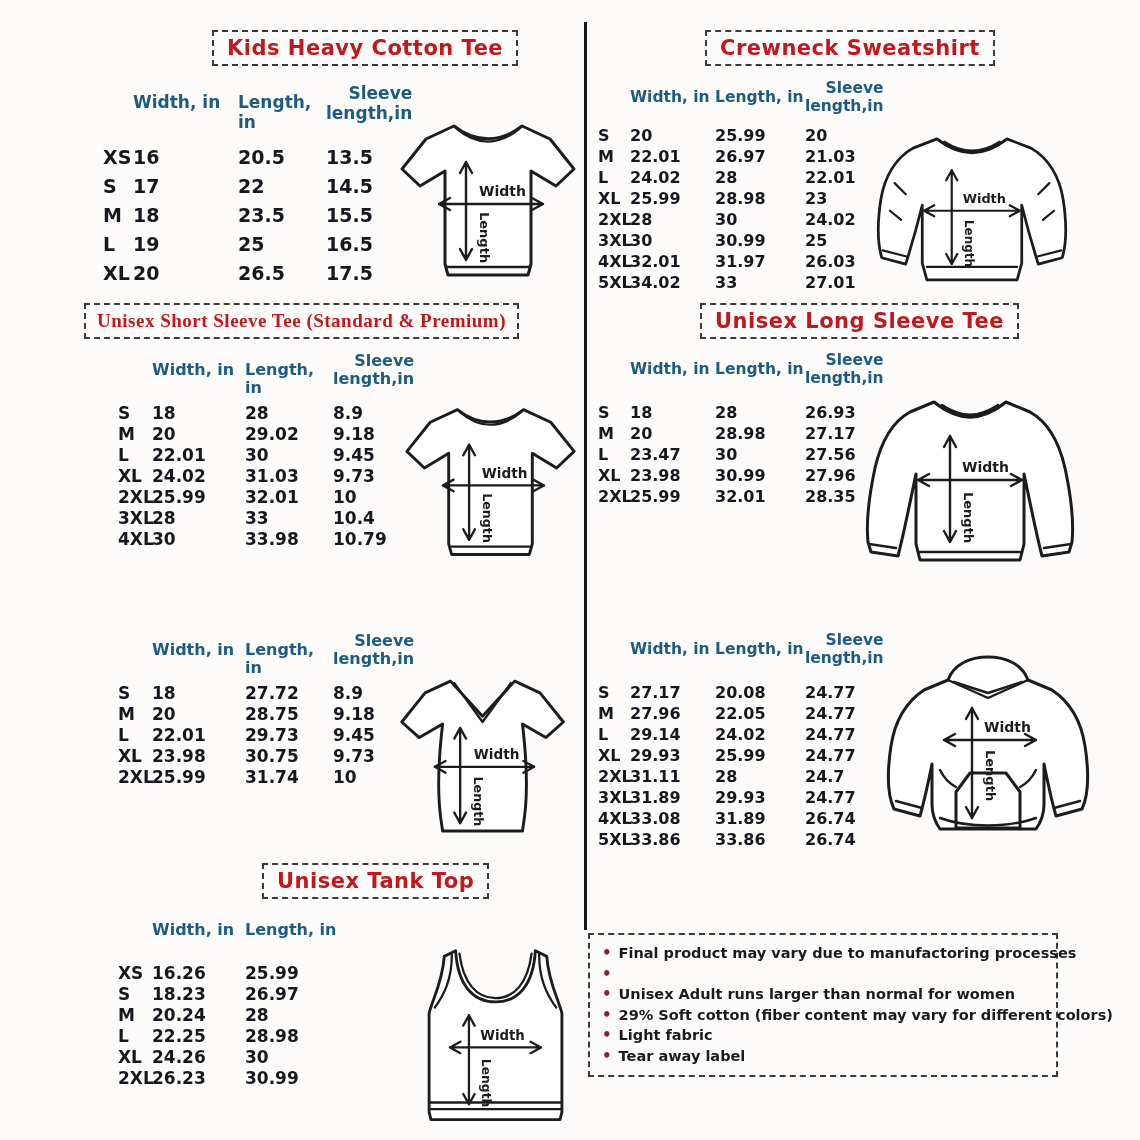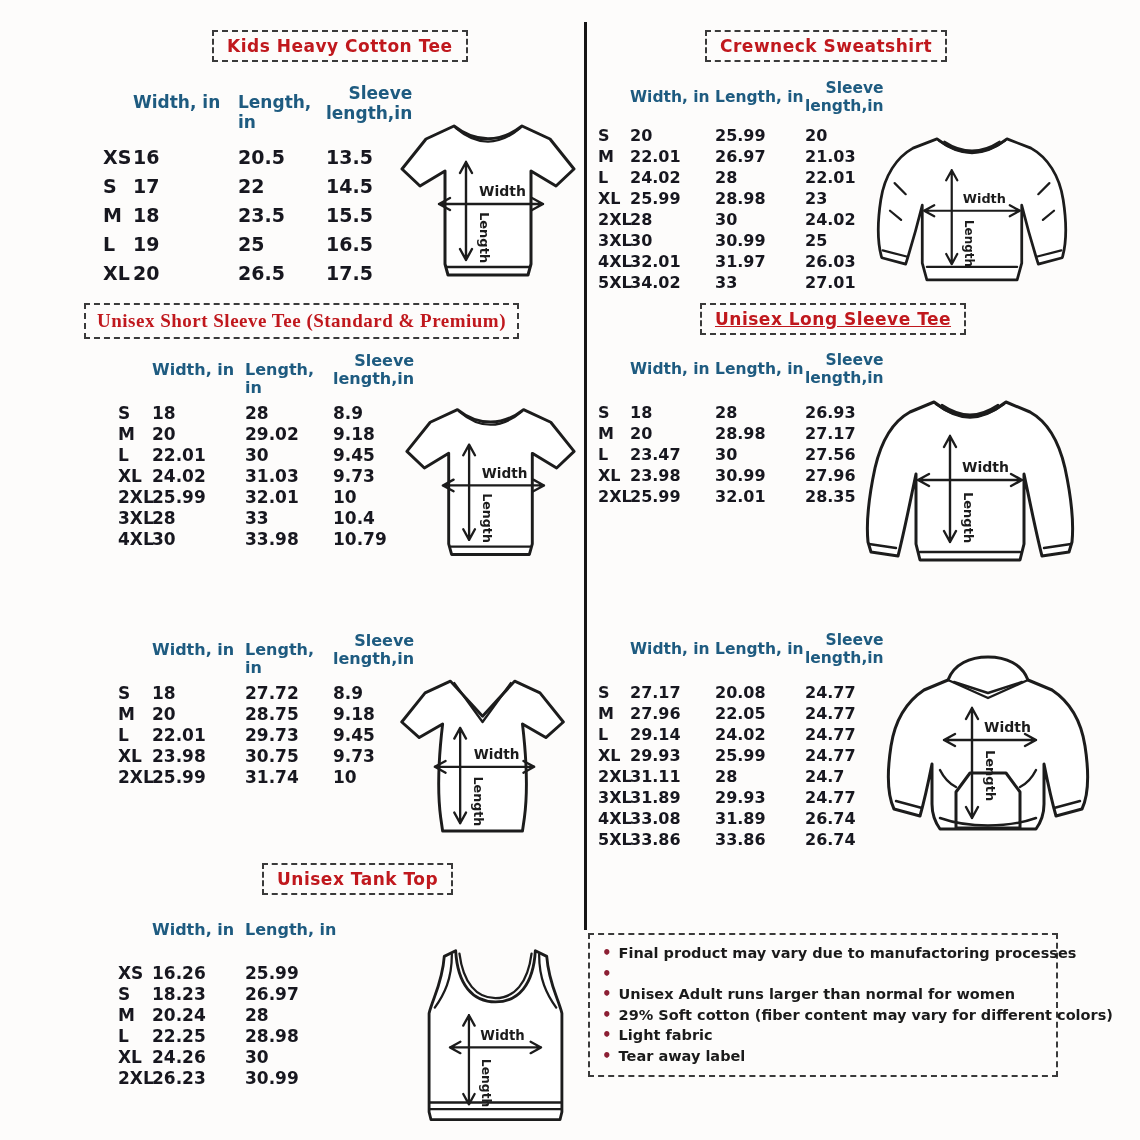--- a/index.html
+++ b/index.html
@@ -9,21 +9,21 @@
     position:relative; width:1140px; height:1140px;
     background:#fdfcfb; overflow:hidden;
   }
   .divider {
     position:absolute; left:584px; top:22px; width:3px; height:908px;
     background:#161616;
   }
   .title-box {
     position:absolute; display:inline-block;
     border:2px dashed #3a3a3a; background:#fdfcfb;
-    padding:4px 13px; font-size:17px; font-weight:bold;
+    padding:4px 13px; font-size:21px; font-weight:bold;
     color:#c0181d; white-space:nowrap; letter-spacing:0.5px;
   }
   .title-box.small { font-size:19px; padding:5px 11px;font-family:Liberation Serif, serif; }
   .sz-table {
     position:absolute; display:grid;
     color:#17171f; font-weight:bold;
   }
   .hdr {
     color:#1e5b80; font-size:16px; font-weight:bold;
     display:flex; flex-direction:column; justify-content:flex-start;
@@ -298,21 +298,21 @@
     <path class="gl" d="M80,17 C100,30 120,30 140,17"></path>
     <path class="gl" d="M13,135 L40,142 M207,135 L180,142"></path>
     <path class="gl" d="M61,153 L159,153"></path>
     <path class="gl" d="M26,62 L38,74 M21,92 L33,102 M194,62 L182,74 M199,92 L187,102"></path>
     <path class="ga" d="M88,48 L88,150 M88,48 l-6,11 M88,48 l6,11 M88,150 l-6,-11 M88,150 l6,-11"></path>
     <path class="ga" d="M58,92 L162,92 M58,92 l11,-6 M58,92 l11,6 M162,92 l-11,-6 M162,92 l-11,6"></path>
     <text class="dim-label" x="100" y="84">Width</text>
     <text class="dim-label len" x="102" y="102" transform="rotate(90,102,102)">Length</text>
   </svg>
 
-  <div class="title-box" style="left:700px; top:303px;text-decoration:underline;">Unisex Long Sleeve Tee</div>
+  <div class="title-box" style="left:700px; top:303px;">Unisex Long Sleeve Tee</div>
   <div class="sz-table t-right2" style="left:598px; top:352px;">
     <div class="hdr"></div>
     <div class="hdr">Width, in</div>
     <div class="hdr">Length, in</div>
     <div class="hdr sleeve">
         <span class="sl-inner">
           <span style="display:block">Sleeve</span>
           <span style="display:block">length,in</span>
         </span>
       </div>

